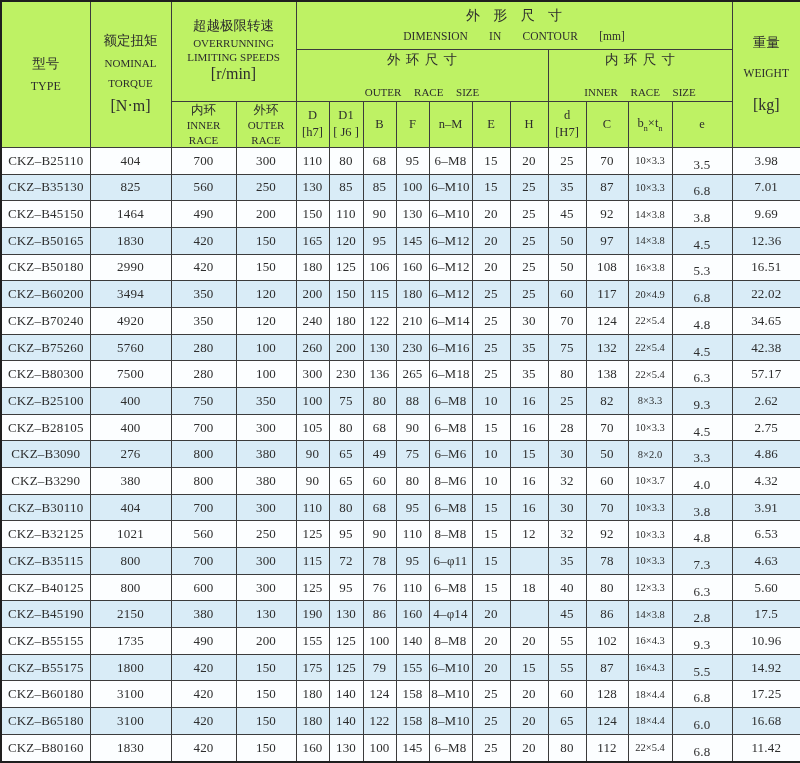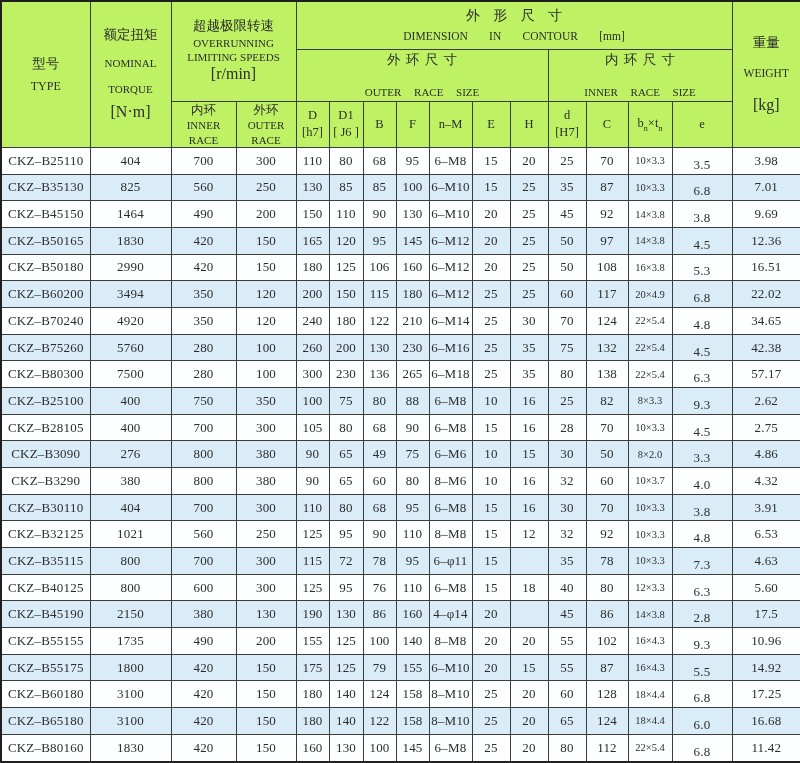--- a/index.html
+++ b/index.html
@@ -14,21 +14,21 @@
   tbody td.c-type{font-size:13px;}
   tbody td.c-bt{font-size:10.5px;letter-spacing:0;}
   tbody td.c-e span{position:relative;top:4px;display:inline-block;text-align:right;}
   tr.hrow1{height:48px;}
   tr.hrow2{height:52px;}
   tr.hrow3{height:36px;}
   tbody tr{height:14px;}
   .zh{font-size:13.5px;line-height:1.35;}
   .en{font-size:11px;line-height:1.3;}
   .unit{font-size:16px;line-height:1.3;}
-  .gap-sm{margin-top:12px;}
+  .gap-sm{margin-top:6px;}
   .gap-md{margin-top:6px;}
   .zh-wide{letter-spacing:0.95em;text-indent:0.95em;font-size:14px;}
   .en-wide{word-spacing:1.6em;font-size:11.5px;margin-top:3px;}
   .zh-mid{letter-spacing:0.4em;text-indent:0.4em;font-size:13.5px;}
   .en-mid{word-spacing:0.9em;font-size:11px;margin-top:16px;}
   .colhead{font-size:12.5px;line-height:1.35;}
   .colhead sub{font-size:8px;}
   .weight-cell div{margin:14px 0;}
 </style>
 </head>

